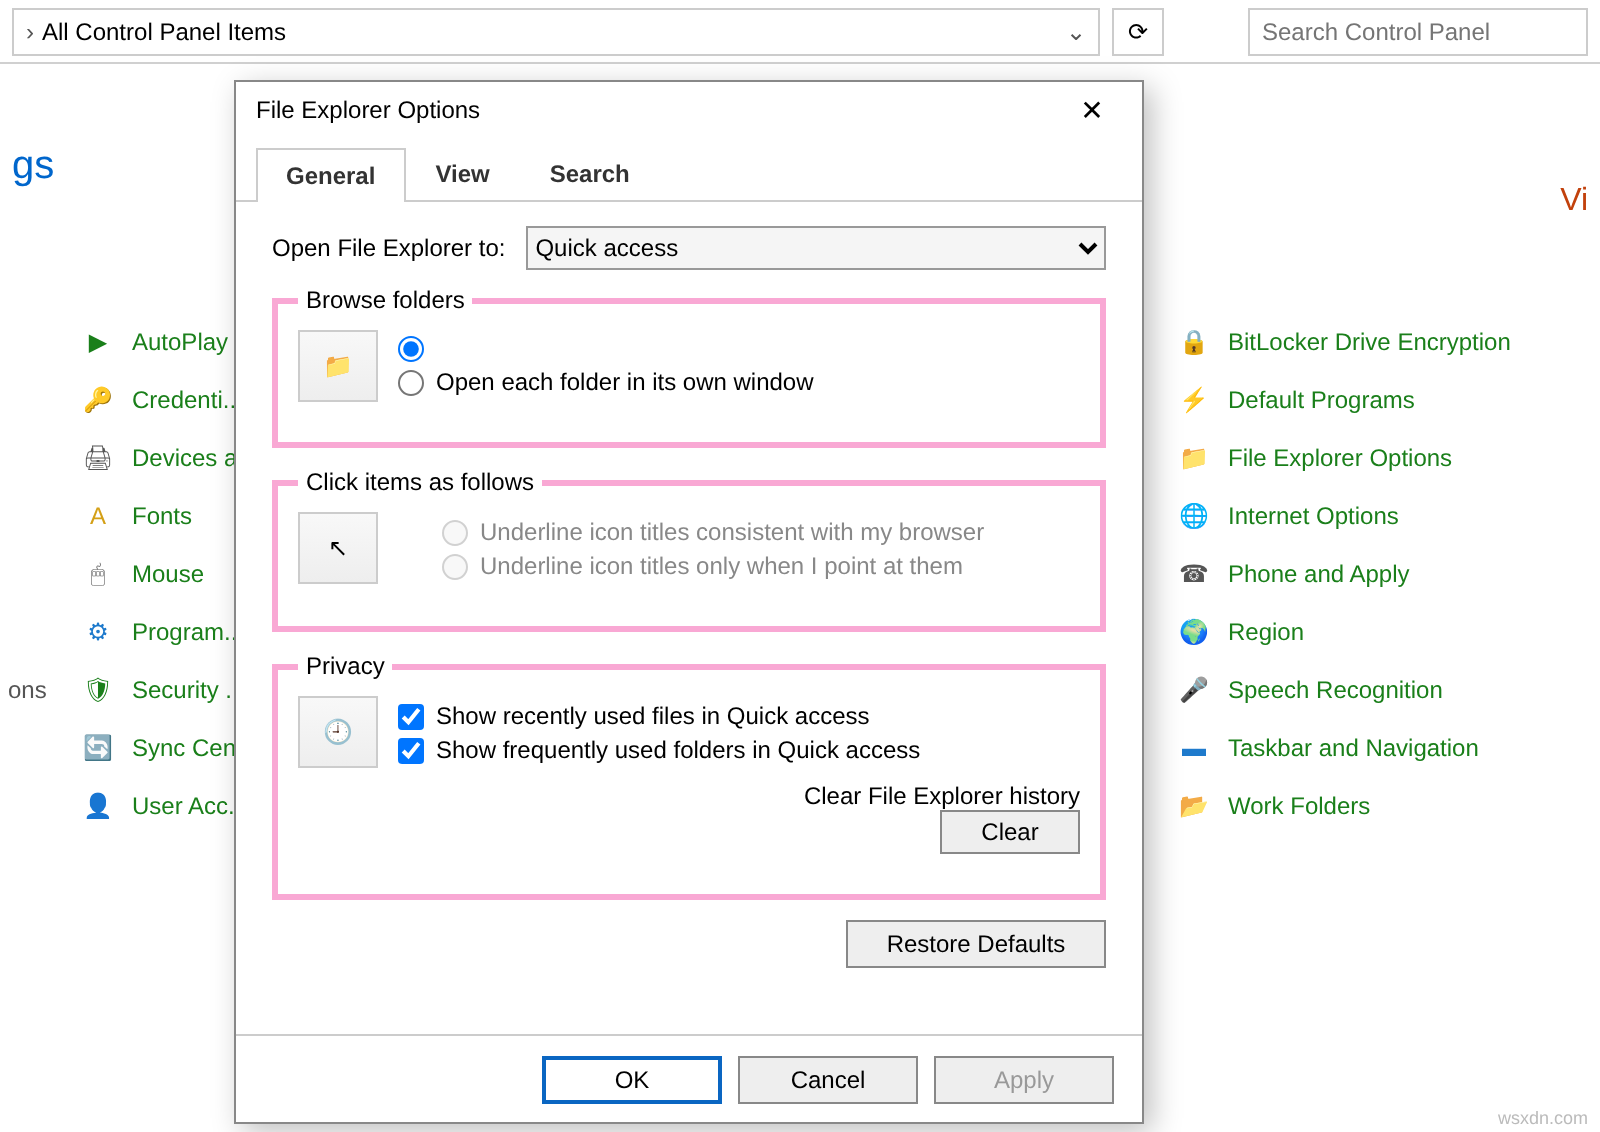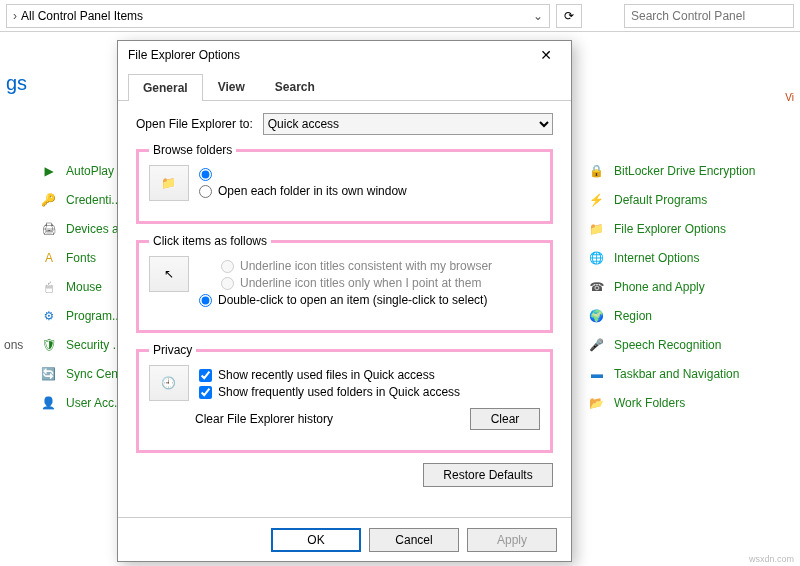--- a/index.html
+++ b/index.html
@@ -9,21 +9,21 @@
 .topbar { height: 32px; display: flex; align-items: center; border-bottom: 1px solid #d0d0d0; padding: 0 6px; gap: 6px; }
 .breadcrumb { flex: 1; display: flex; align-items: center; height: 24px; border: 1px solid #ccc; padding: 0 6px; position: relative; background: #fff; }
 .breadcrumb .chev { color: #555; margin-right: 4px; }
 .breadcrumb .dd { position: absolute; right: 6px; color: #555; }
 .refresh { width: 26px; height: 24px; display: flex; align-items: center; justify-content: center; border: 1px solid #ccc; background: #fff; cursor: pointer; }
 .searchbox { width: 170px; height: 24px; border: 1px solid #ccc; padding: 0 6px; font-size: 12px; color: #888; margin-left: 36px; }
 
 
 .left-frag { position: absolute; left: 6px; top: 72px; color: #0066cc; font-size: 20px; }
 .left-ons { position: absolute; left: 4px; top: 338px; font-size: 12px; color: #555; }
-.right-vi { position: absolute; right: 6px; top: 92px; font-size: 10px; color: #c2410c; }
+.right-vi { position: absolute; right: 6px; top: 92px; font-size: 16px; color: #c2410c; }
 
 
 .cp-col { position: absolute; top: 156px; }
 .cp-left { left: 40px; }
 .cp-right { left: 588px; }
 .cp-item { display: flex; align-items: center; height: 29px; gap: 8px; cursor: pointer; }
 .cp-item .ico { width: 18px; height: 18px; display: inline-flex; align-items: center; justify-content: center; }
 .cp-item a { color: #1a7f1a; text-decoration: none; font-size: 12px; }
 
 
@@ -41,21 +41,21 @@
 
 fieldset { border: 3px solid #f9a8d4; margin: 0 0 10px 0; padding: 8px 10px 20px 10px; }
 legend { font-size: 12px; padding: 0 4px; }
 .dcol { display: flex; gap: 10px; }
 .iconbox { width: 40px; min-width: 40px; height: 36px; border: 1px solid #ccc; background: linear-gradient(#f8f8f8,#eee); display: flex; align-items: center; justify-content: center; }
 .opts { flex: 1; }
 .opt { display: flex; align-items: center; gap: 6px; font-size: 12px; margin: 3px 0; }
 .opt.sub { margin-left: 22px; color: #888; }
 .opt input[type=radio], .opt input[type=checkbox] { margin: 0; }
 .smallbtn { width: 70px; height: 22px; font-size: 12px; border: 1px solid #888; background: #eee; cursor: pointer; }
-.clearhist { display: flex; align-items: center; justify-content: space-between; margin: 6px 0 0 46px; }
+.clearhist { display: flex; align-items: flex-end; justify-content: space-between; margin: 6px 0 0 46px; flex-direction: column; }
 
 .restore-row { display: flex; justify-content: flex-end; margin-top: 4px; }
 .restore-btn { width: 130px; height: 24px; font-size: 12px; border: 1px solid #888; background: #eee; cursor: pointer; }
 
 .footer { border-top: 1px solid #ccc; height: 44px; margin-top: auto; display: flex; align-items: center; justify-content: flex-end; gap: 8px; padding: 0 14px; }
 .btn { width: 90px; height: 24px; font-size: 12px; border: 1px solid #888; background: #eee; cursor: pointer; }
 .btn.primary { border: 2px solid #0a66c2; background: #fff; }
 .btn.disabled { color: #999; cursor: default; }
 
 .watermark { position: absolute; right: 6px; bottom: 2px; font-size: 9px; color: #bbb; }
@@ -196,24 +196,20 @@
         <div class="iconbox">↖</div>
         <div class="opts">
           <label class="opt sub">
             <input type="radio" name="ul" disabled="" style="">
             <span>Underline icon titles consistent with my browser</span>
           </label>
           <label class="opt sub">
             <input type="radio" name="ul" disabled="" style="">
             <span>Underline icon titles only when I point at them</span>
           </label>
-          <label class="opt">
-            <input type="radio" name="ci" checked="" style="">
-            <span>Double-click to open an item (single-click to select)</span>
-          </label>
         </div>
       </div>
     </fieldset>
 
     <fieldset>
       <legend>Privacy</legend>
       <div class="dcol">
         <div class="iconbox">🕘</div>
         <div class="opts">
           <label class="opt">

